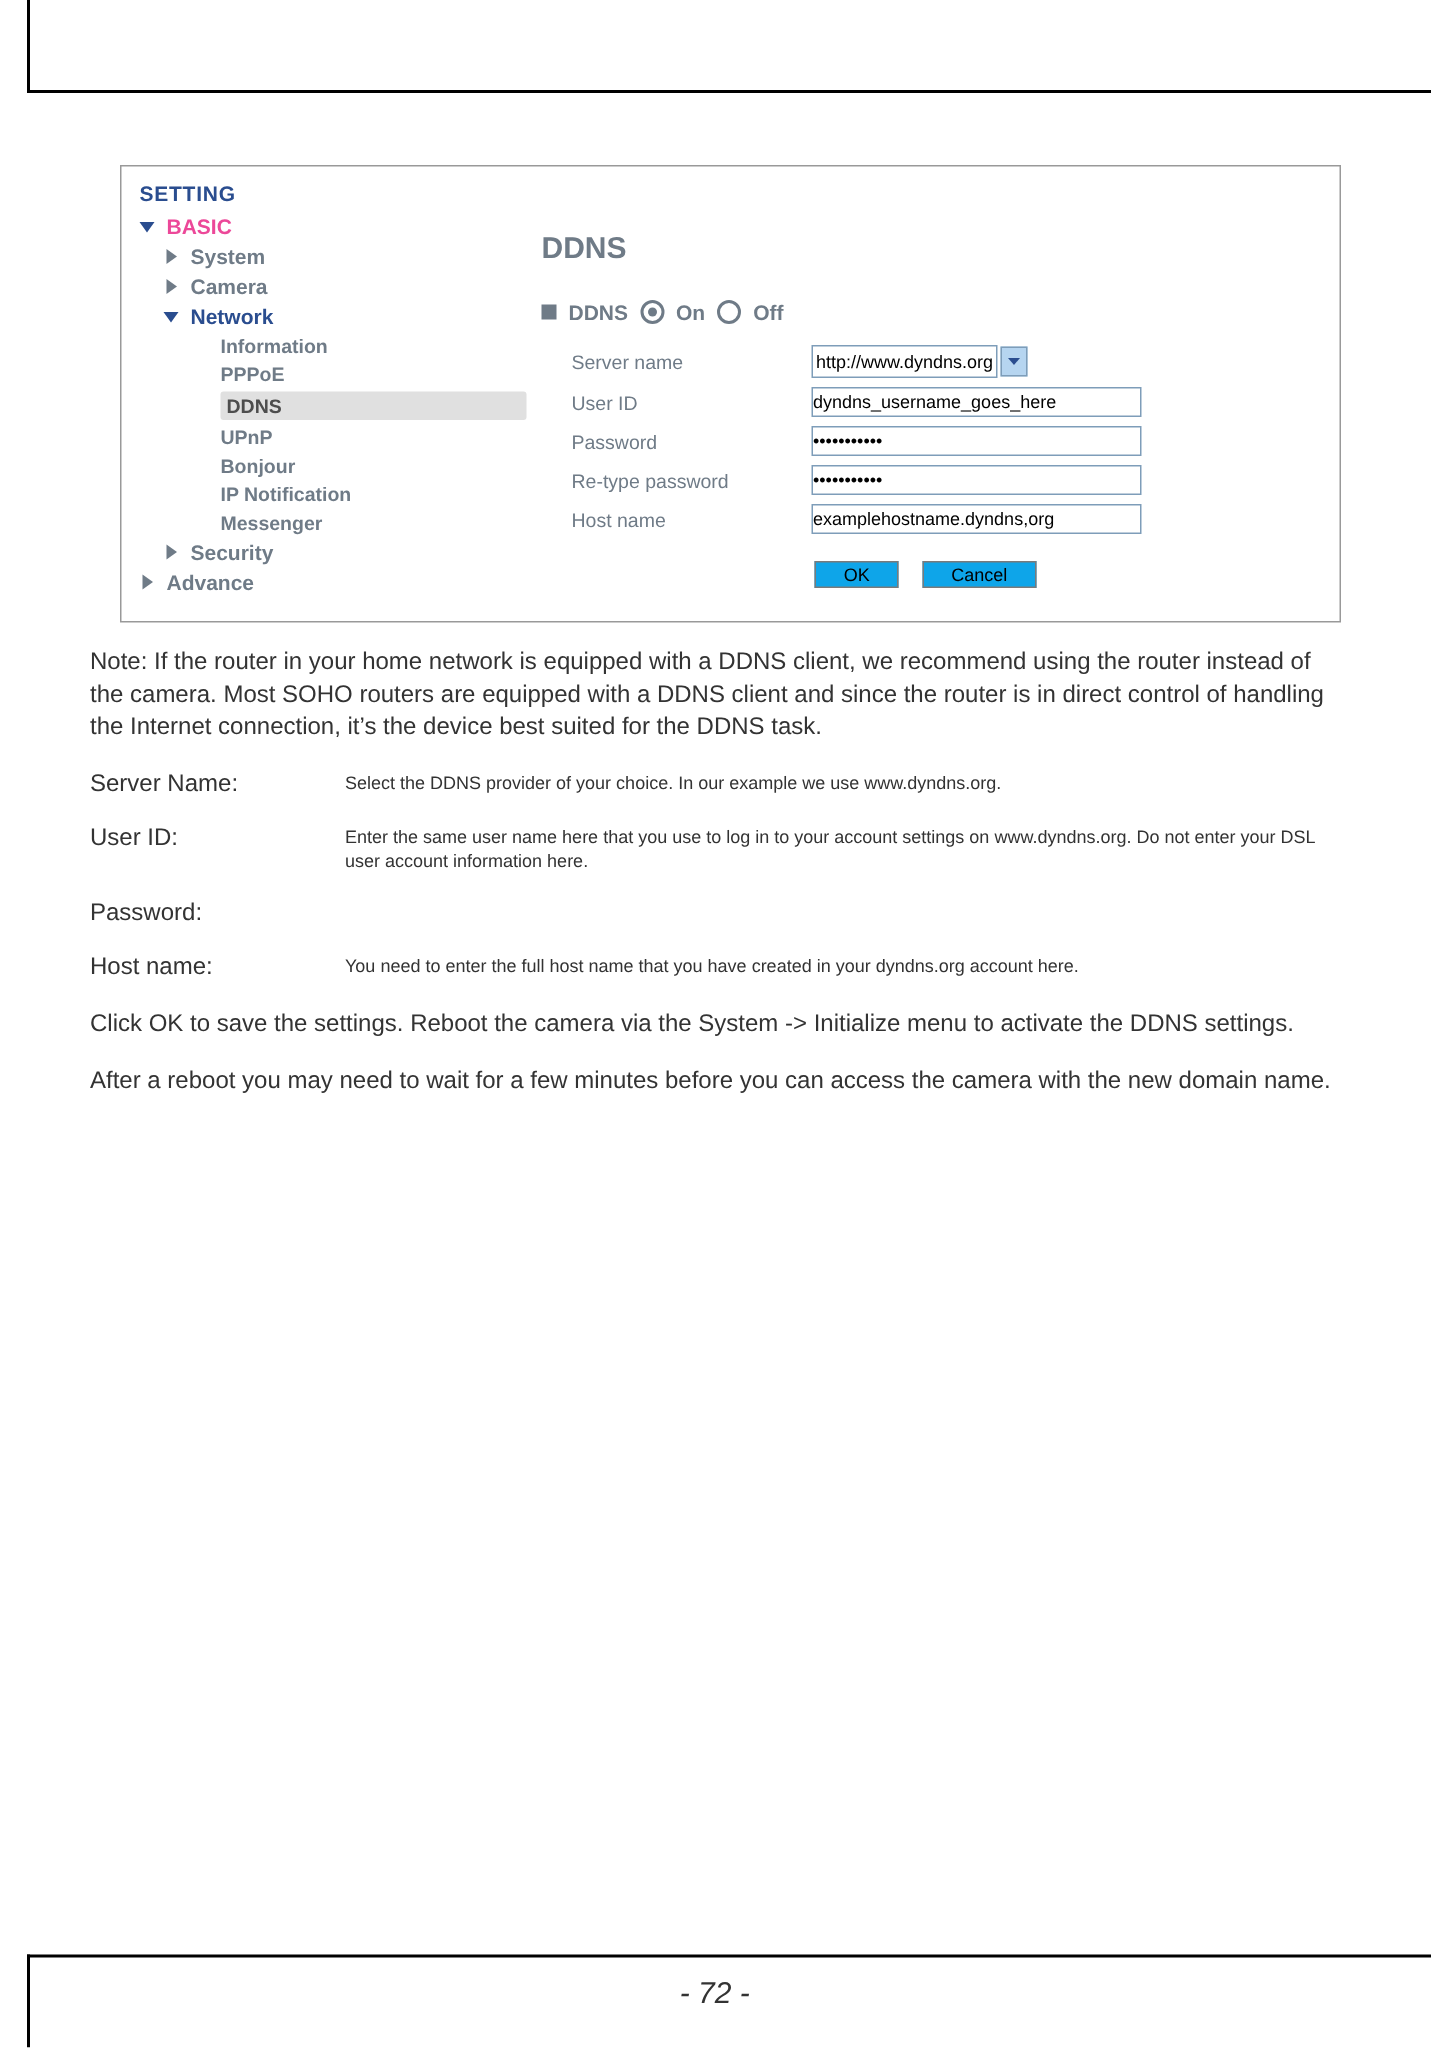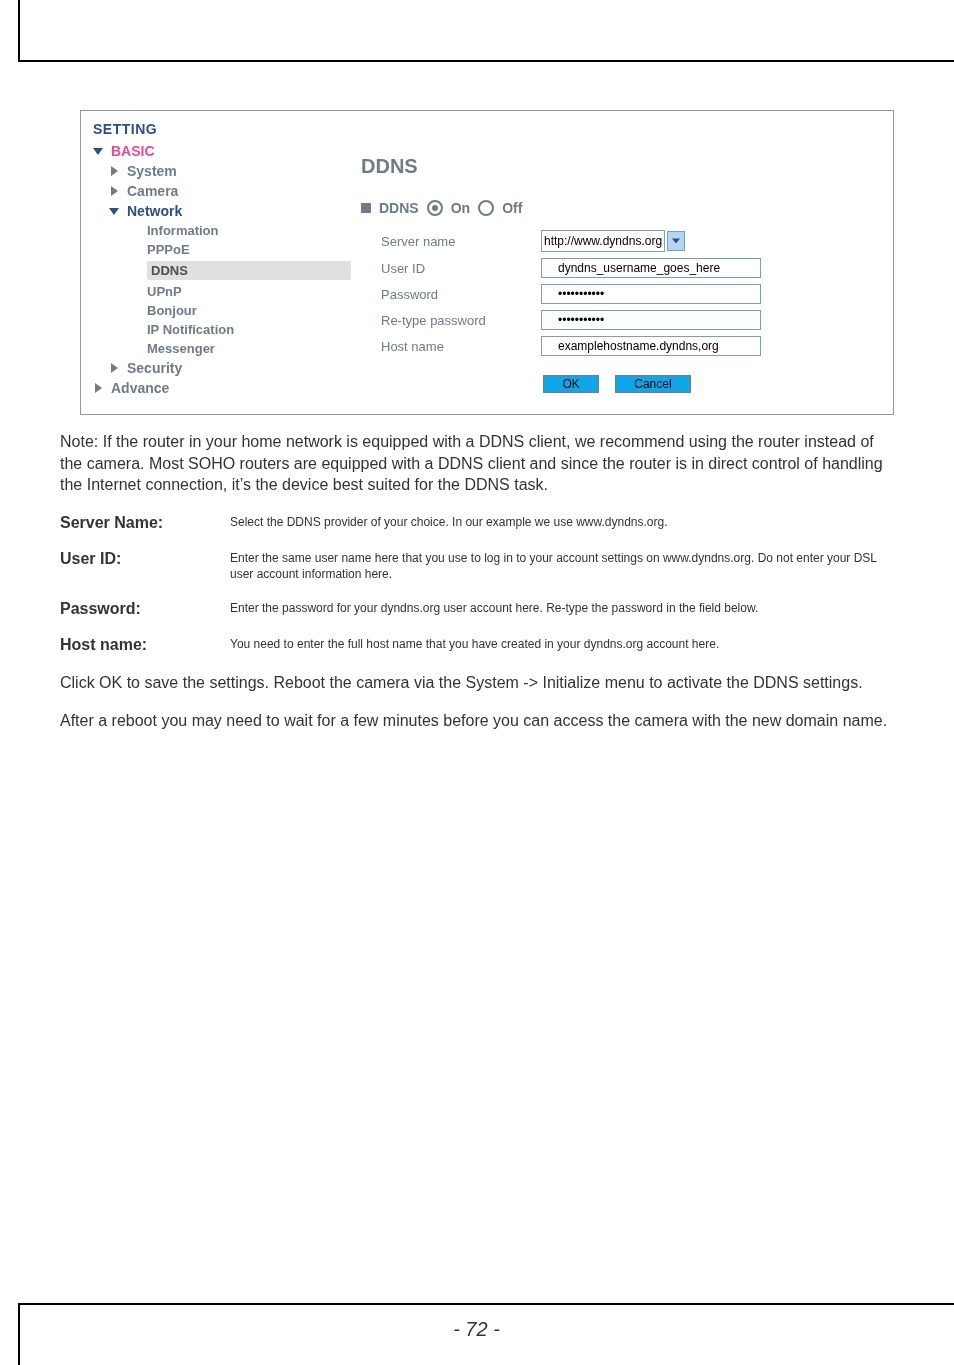--- a/index.html
+++ b/index.html
@@ -15,30 +15,30 @@
   .sb-sub{color:#6f7b87;font-weight:bold;margin:4px 0 4px 56px;font-size:13px;}
   .sb-sub.active{background:#e0e0e0;color:#4d4d4d;padding:2px 4px;border-radius:2px;}
   .main{flex:1;padding:16px 20px 18px 10px;}
   .ddns-title{color:#6f7b87;font-weight:bold;font-size:20px;margin:28px 0 22px 0;}
   .row-legend{display:flex;align-items:center;gap:8px;color:#6f7b87;font-weight:bold;font-size:14px;margin-bottom:14px;}
   .legend-sq{width:10px;height:10px;background:#6f7b87;display:inline-block;}
   .radio{width:12px;height:12px;border:2px solid #6f7b87;border-radius:50%;display:inline-flex;align-items:center;justify-content:center;}
   .radio.on::after{content:"";width:6px;height:6px;background:#6f7b87;border-radius:50%;}
   .frow{display:flex;align-items:center;margin:6px 0;}
   .flabel{width:160px;color:#6f7b87;font-weight:normal;font-size:13px;padding-left:20px;}
-  .finput{border:1px solid #7e9db9;height:20px;width:220px;font-size:12px;padding:1px 16px;color:#000;font-family:Arial,sans-serif;box-sizing:border-box;}
+  .finput{border:1px solid #7e9db9;height:20px;width:220px;font-size:12px;padding:1px 0;color:#000;font-family:Arial,sans-serif;box-sizing:border-box;}
   .sel{border:1px solid #7e9db9;height:20px;font-size:12px;padding:0 2px;color:#000;display:inline-flex;align-items:center;}
   .sel-btn{width:16px;height:18px;background:#b6d5f0;border:1px solid #7e9db9;margin-left:2px;display:inline-flex;align-items:center;justify-content:center;}
   .sel-btn svg{width:8px;height:8px;}
   .btnrow{text-align:center;margin-top:18px;}
   .btn{border:1px solid #7a7a7a;background:#0ea5e9;font-size:12px;padding:1px 18px;margin:0 6px;color:#000;cursor:pointer;}
   .note,.para{font-size:16px;line-height:1.35;margin:16px 0;color:#333;}
   .defs{margin-top:18px;}
   .def{display:flex;margin:18px 0;}
-  .def-k{width:170px;font-size:16px;color:#333;font-weight:bold;}
+  .def-k{width:170px;font-size:16px;color:#333;}
   .def-v{flex:1;font-size:12px;line-height:1.35;color:#333;}
   .pagenum{position:absolute;left:0;right:1px;bottom:24px;text-align:center;font-style:italic;font-size:20px;}
   .arrow-r{width:0;height:0;border-top:5px solid transparent;border-bottom:5px solid transparent;border-left:7px solid #6f7b87;display:inline-block;}
   .arrow-d{width:0;height:0;border-left:5px solid transparent;border-right:5px solid transparent;border-top:7px solid #2a4d8f;display:inline-block;}
   .arrow-d.gray{border-top-color:#6f7b87;}
   .ico-wrap{width:14px;display:flex;justify-content:center;}
 </style>
 </head>
 <body>
 
@@ -154,21 +154,20 @@
       <div class="def">
         <div class="def-k">Server Name:</div>
         <div class="def-v">Select the DDNS provider of your choice. In our example we use www.dyndns.org.</div>
       </div>
       <div class="def">
         <div class="def-k">User ID:</div>
         <div class="def-v">Enter the same user name here that you use to log in to your account settings on www.dyndns.org. Do not enter your DSL user account information here.</div>
       </div>
       <div class="def">
         <div class="def-k">Password:</div>
-        <div class="def-v">Enter the password for your dyndns.org user account here. Re-type the password in the field below.</div>
       </div>
       <div class="def">
         <div class="def-k">Host name:</div>
         <div class="def-v">You need to enter the full host name that you have created in your dyndns.org account here.</div>
       </div>
     </div>
 
     <div class="para">Click OK to save the settings. Reboot the camera via the System -&gt; Initialize menu to activate the DDNS settings.</div>
     <div class="para">After a reboot you may need to wait for a few minutes before you can access the camera with the new domain name.</div>
 

